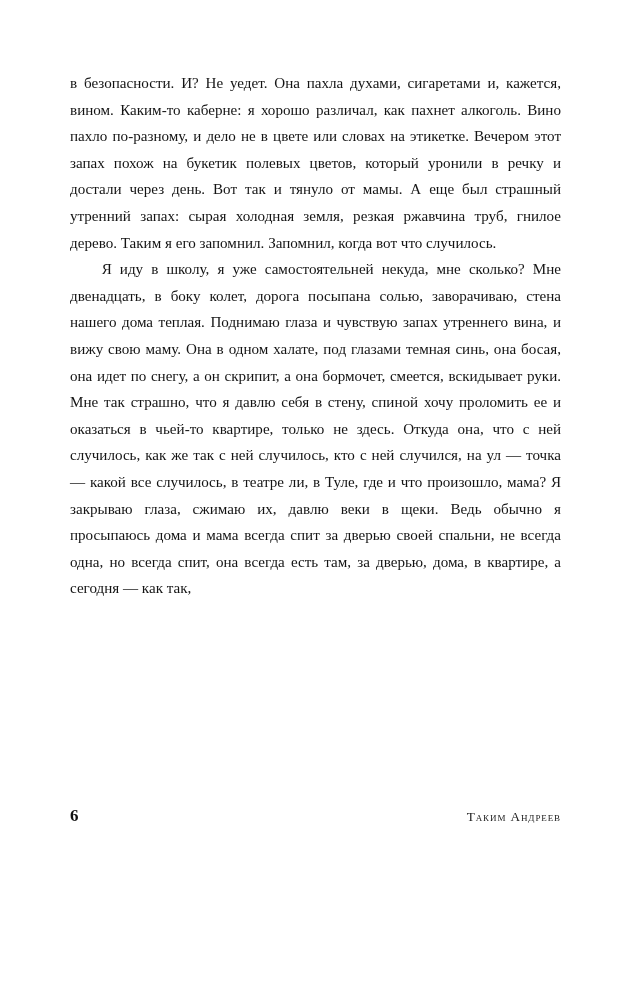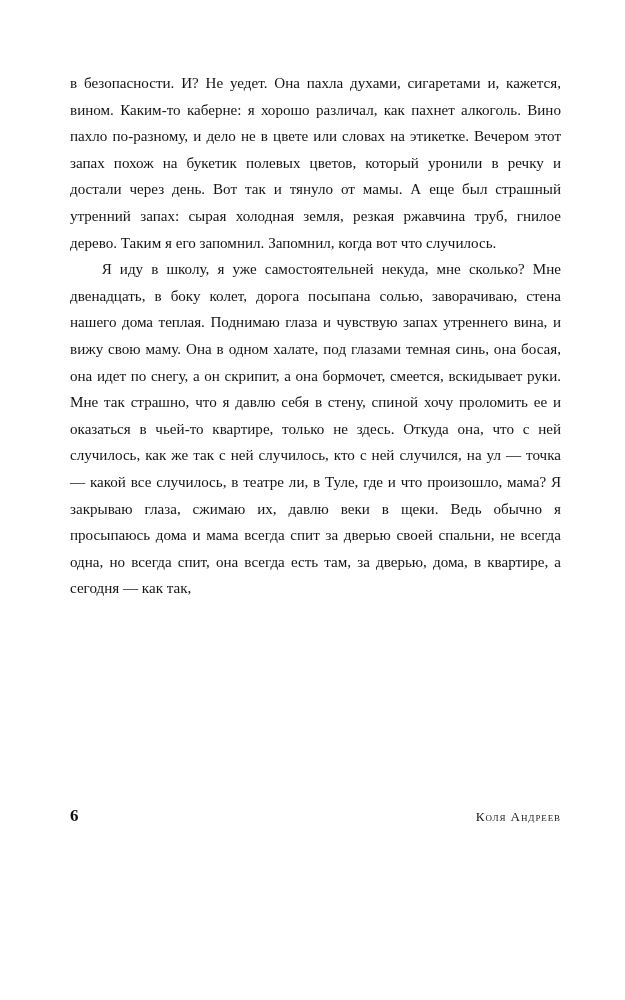--- a/index.html
+++ b/index.html
@@ -67,16 +67,16 @@
 
 <div class="page">
 
   <div class="body-text">
     <p class="para no-indent">в безопасности. И? Не уедет. Она пахла духами, сига­ретами и, кажется, вином. Каким-то каберне: я хорошо различал, как пахнет алкоголь. Вино пахло по-разному, и дело не в цвете или словах на этикетке. Вечером этот запах похож на букетик полевых цветов, который уронили в речку и достали через день. Вот так и тя­нуло от мамы. А еще был страшный утренний запах: сырая холодная земля, резкая ржавчина труб, гнилое дерево. Таким я его запомнил. Запомнил, когда вот что случилось.</p>
     <p class="para">Я иду в школу, я уже самостоятельней некуда, мне сколько? Мне двенадцать, в боку колет, дорога посыпана солью, заворачиваю, стена нашего дома теплая. Под­нимаю глаза и чувствую запах утреннего вина, и вижу свою маму. Она в одном халате, под глазами темная синь, она босая, она идет по снегу, а он скрипит, а она бормочет, смеется, вскидывает руки. Мне так страшно, что я давлю себя в стену, спиной хочу проломить ее и оказаться в чьей-то квартире, только не здесь. Откуда она, что с ней случилось, как же так с ней случилось, кто с ней случился, на ул — точка — какой все случилось, в театре ли, в Туле, где и что произошло, мама? Я закры­ваю глаза, сжимаю их, давлю веки в щеки. Ведь обычно я просыпаюсь дома и мама всегда спит за дверью своей спальни, не всегда одна, но всегда спит, она всегда есть там, за дверью, дома, в квартире, а сегодня — как так,</p>
   </div>
 
   <div class="footer">
     <span class="folio">6</span>
-    <span class="running-head">Коля Андреев</span>
+    <span class="running-head">Таким Андреев</span>
   </div>
 
 </div>
 
 </body></html>

